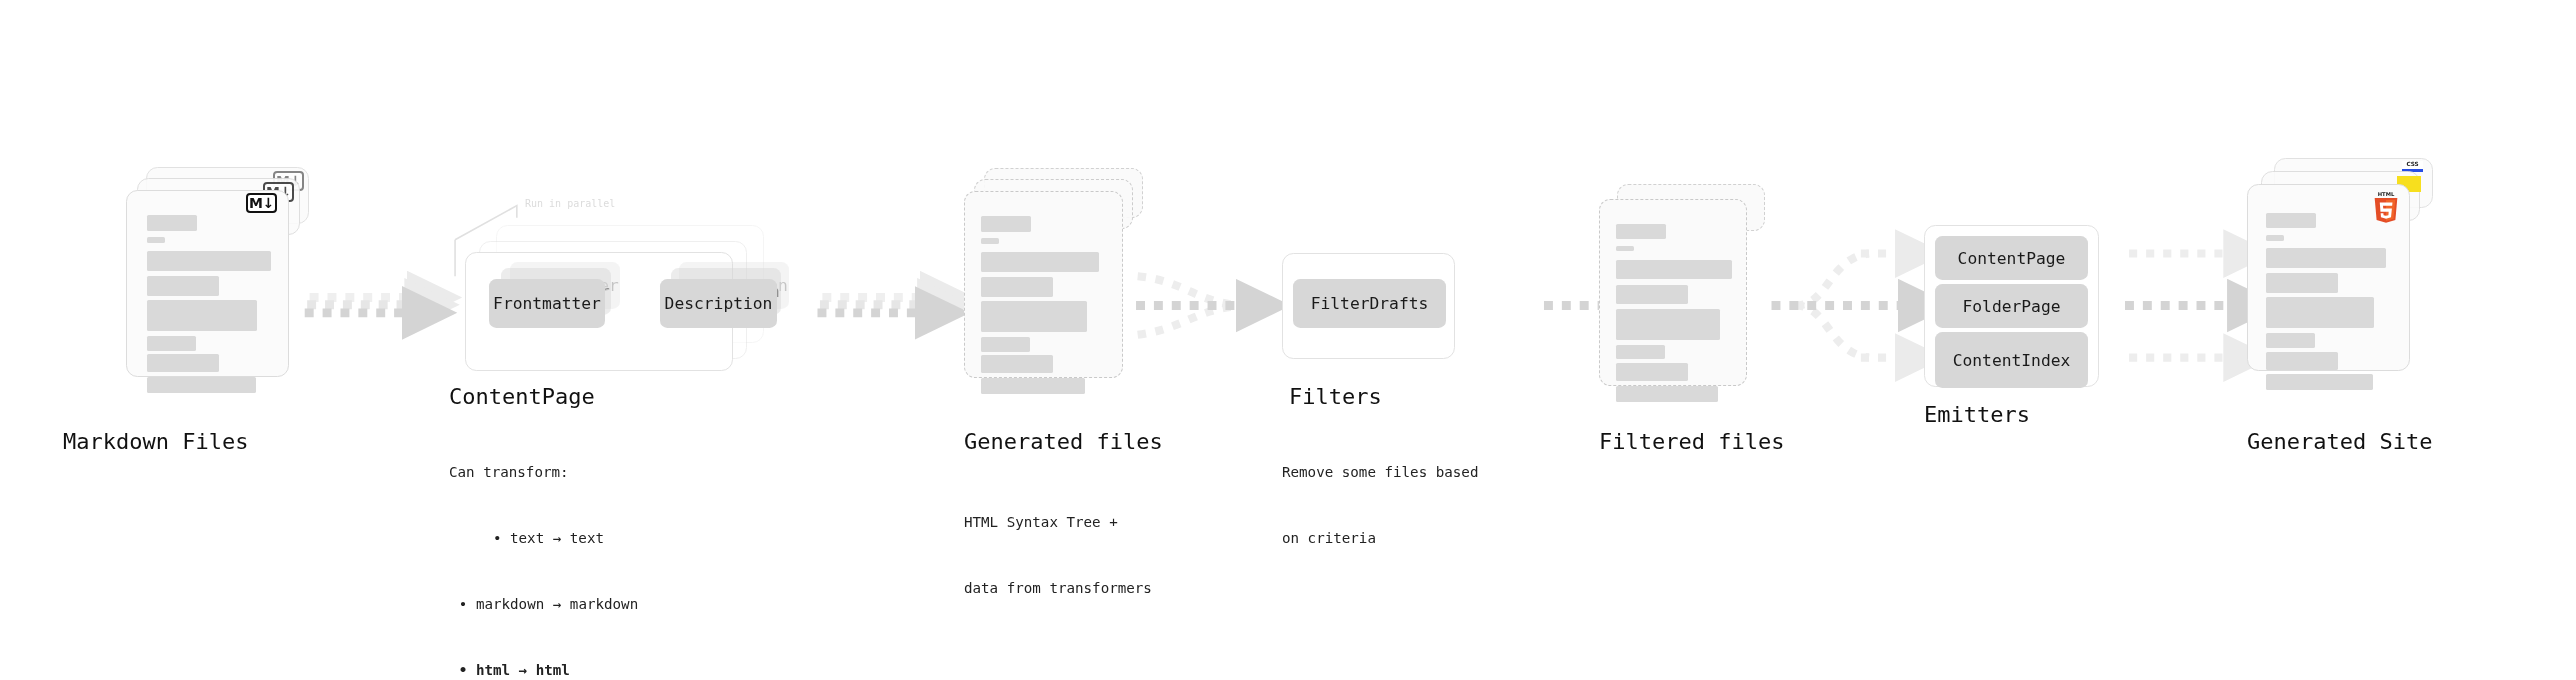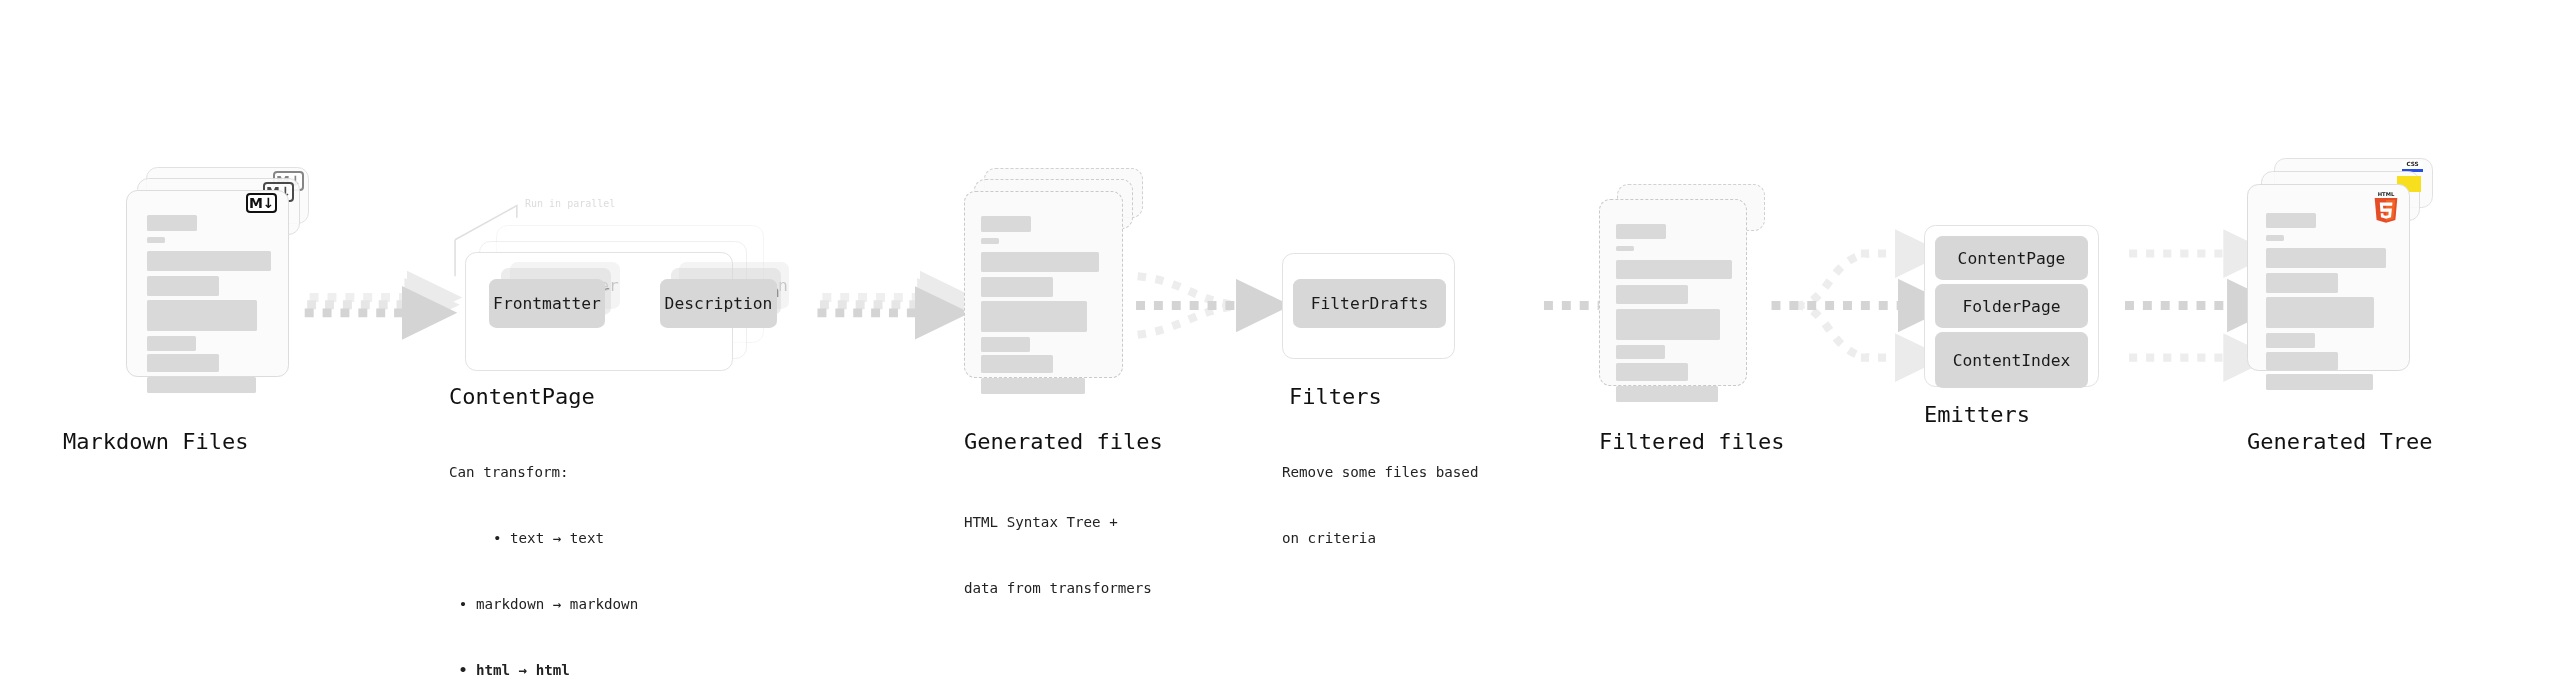--- a/index.html
+++ b/index.html
@@ -303,16 +303,16 @@
     </div>
     <div class="html5-badge" style="left:125px; top:32px;">
       <svg viewBox="0 0 34 42" width="28" height="34" xmlns="http://www.w3.org/2000/svg">
         <text x="17" y="7.5" font-family="DejaVu Sans, sans-serif" font-size="6.5" font-weight="bold" fill="#1a1a1a" text-anchor="middle">HTML</text>
         <path d="M3,10 L31,10 L28.6,37 L17,40.4 L5.4,37 Z" fill="#e44d26"></path>
         <path d="M17,12.3 L17,38.2 L26.4,35.4 L28.4,12.3 Z" fill="#f16529"></path>
         <path d="M9,15.5 L25,15.5 L24.6,19.5 L13.3,19.5 L13.6,23 L24.3,23 L23.2,33.6 L17,35.4 L10.8,33.6 L10.4,28.6 L13.8,28.6 L14,31.1 L17,31.9 L20,31.1 L20.3,27 L10.2,27 L9.3,15.5 Z" fill="#ffffff"></path>
       </svg>
     </div>
   </div>
-  <div class="caption-title" style="left:2247px; top:429px;">Generated Tree</div>
+  <div class="caption-title" style="left:2247px; top:429px;">Generated Site</div>
 
 </div>
 
 
 </body></html>

